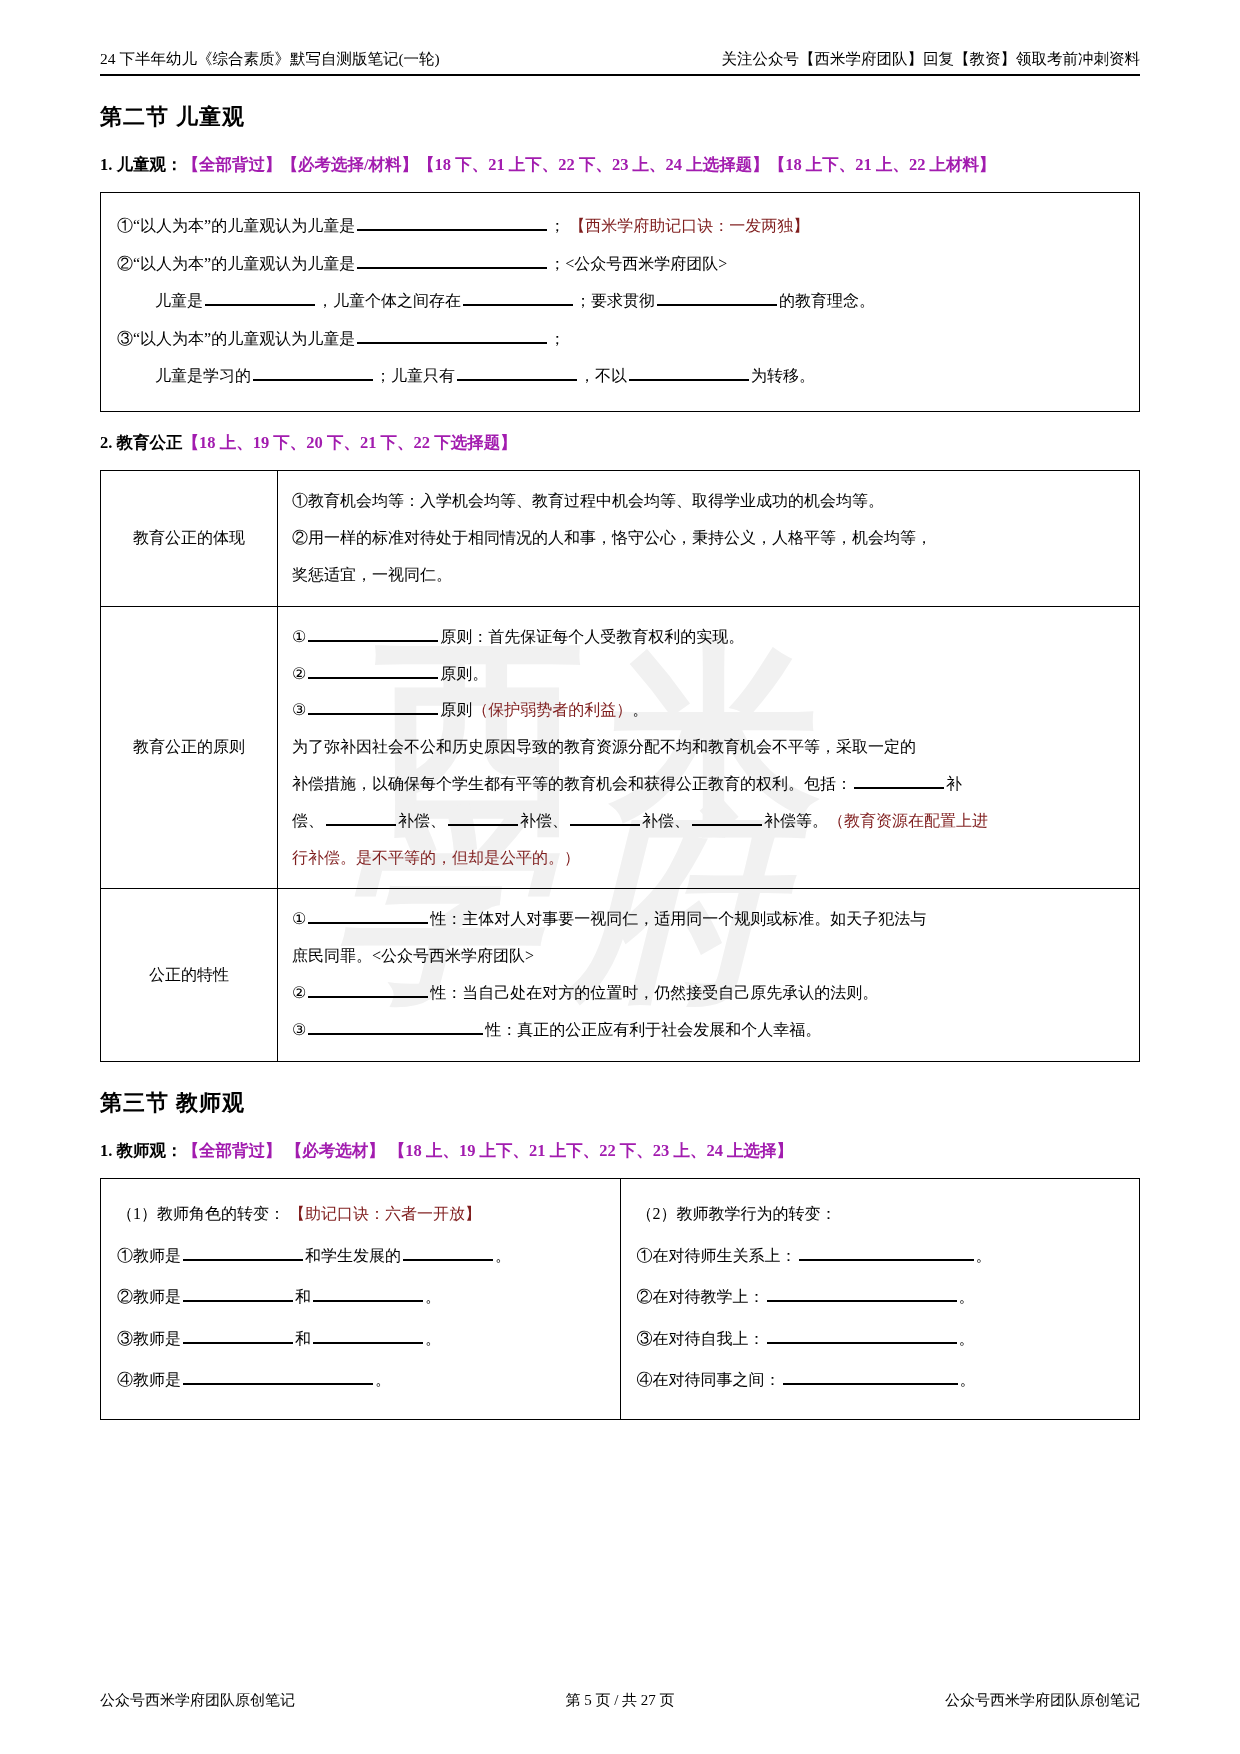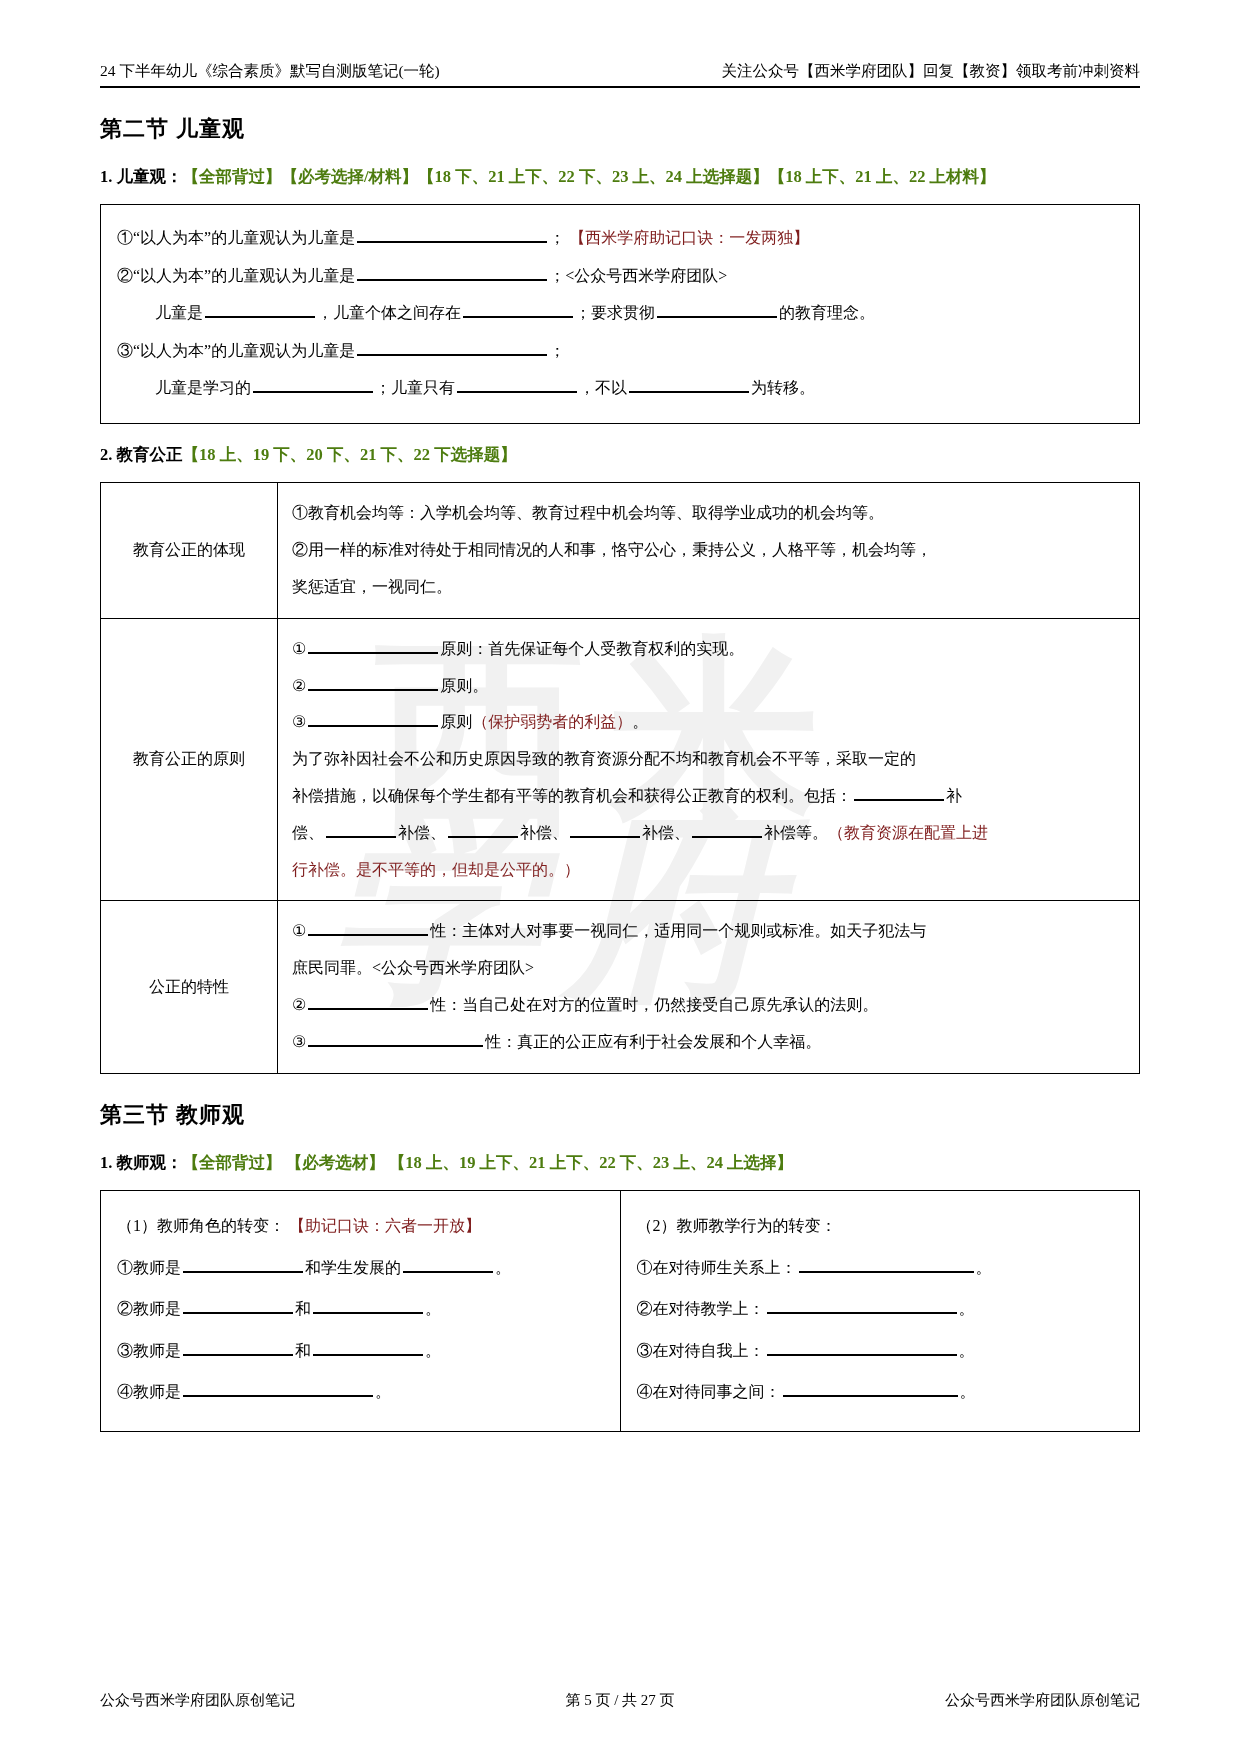--- a/index.html
+++ b/index.html
@@ -36,21 +36,21 @@
     white-space: nowrap;
     line-height: 1;
   }
   .wm-a { left: 375px; top: 632px; font-size: 210px; letter-spacing: 26px; }
   .wm-b { left: 330px; top: 800px; font-size: 210px; letter-spacing: 26px; font-style: italic; }
 
   
   .content {
     position: relative;
     z-index: 2;
-    padding: 60px 100px 0 100px;
+    padding: 48px 100px 0 100px;
     box-sizing: border-box;
     width: 1240px;
   }
 
   
   .runhead {
     display: flex;
     justify-content: space-between;
     align-items: flex-end;
     font-size: 15.5px;
@@ -72,21 +72,21 @@
     margin: 22px 0 20px 0;
     letter-spacing: 1px;
   }
   .item-line {
     font-size: 16.5px;
     font-weight: bold;
     margin: 0 0 14px 0;
     line-height: 1.6;
   }
   .item-line .num { font-family: "Liberation Serif", serif; }
-  .red { color: #4d7c0f; }
+  .red { color: #a21caf; }
   .blue { color: #7f1d1d; }
 
   
   .box {
     border: 1.5px solid #000;
     box-sizing: border-box;
     padding: 14px 16px 16px 16px;
     font-size: 16px;
     line-height: 2.35;
     background: transparent;

